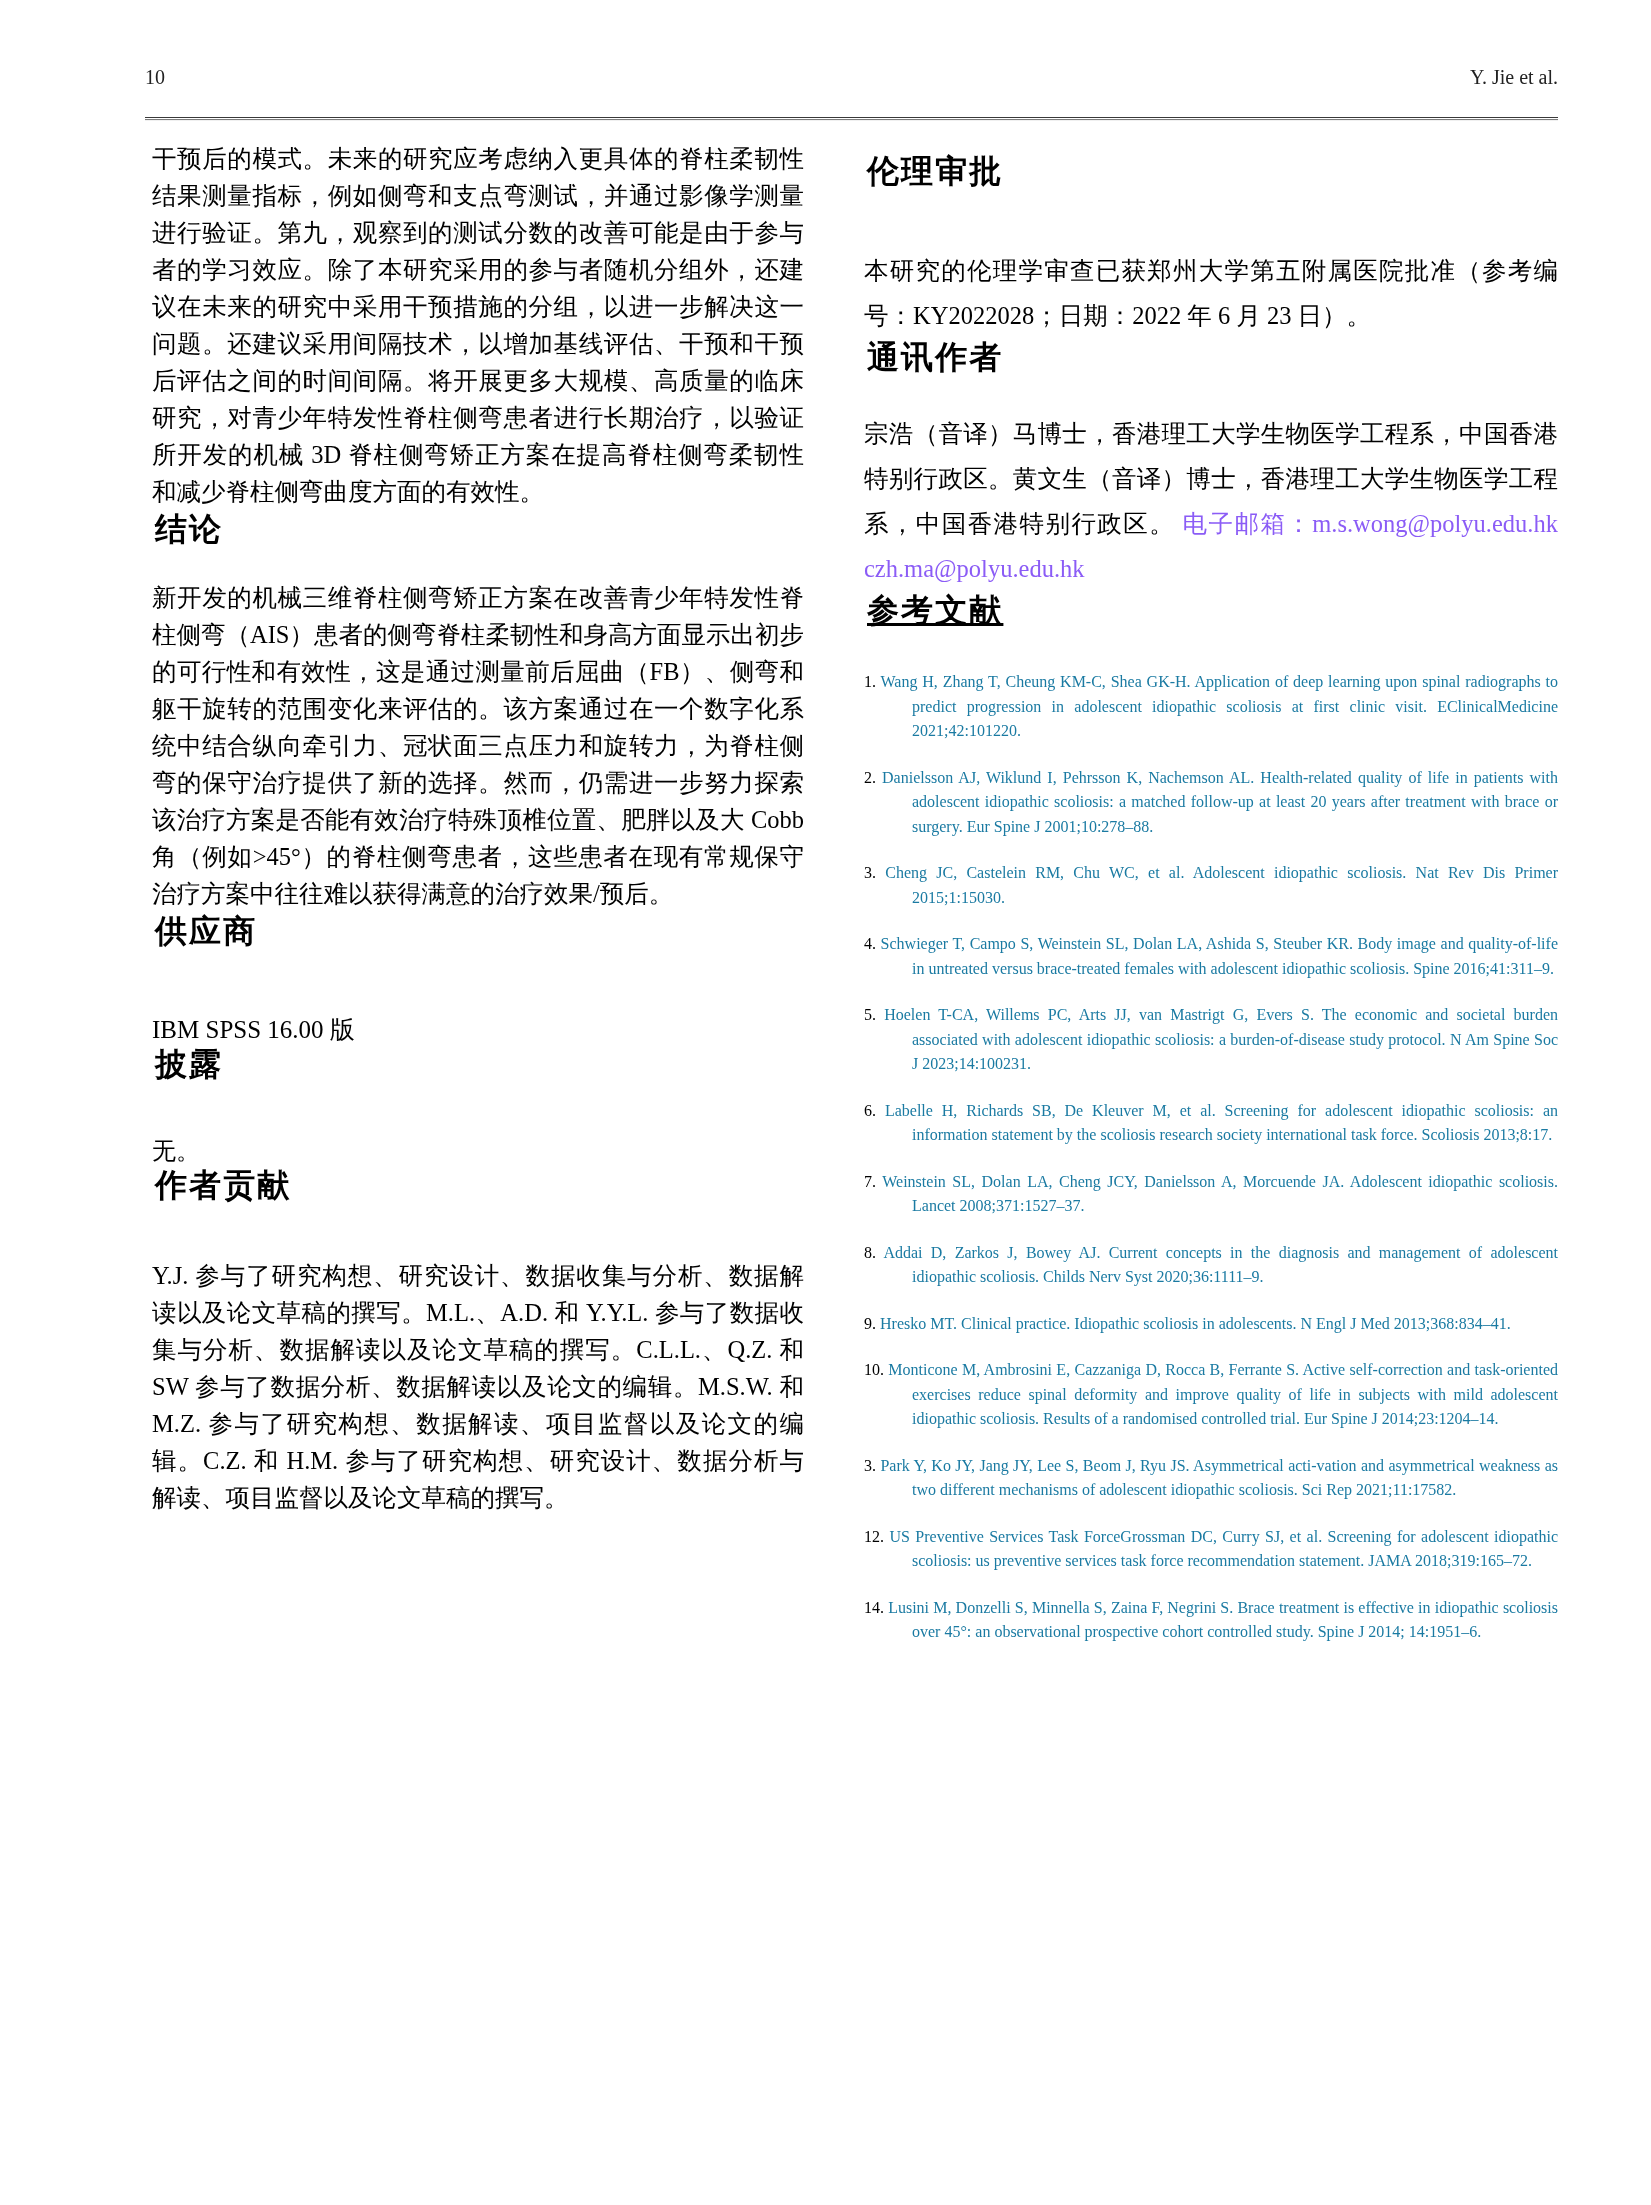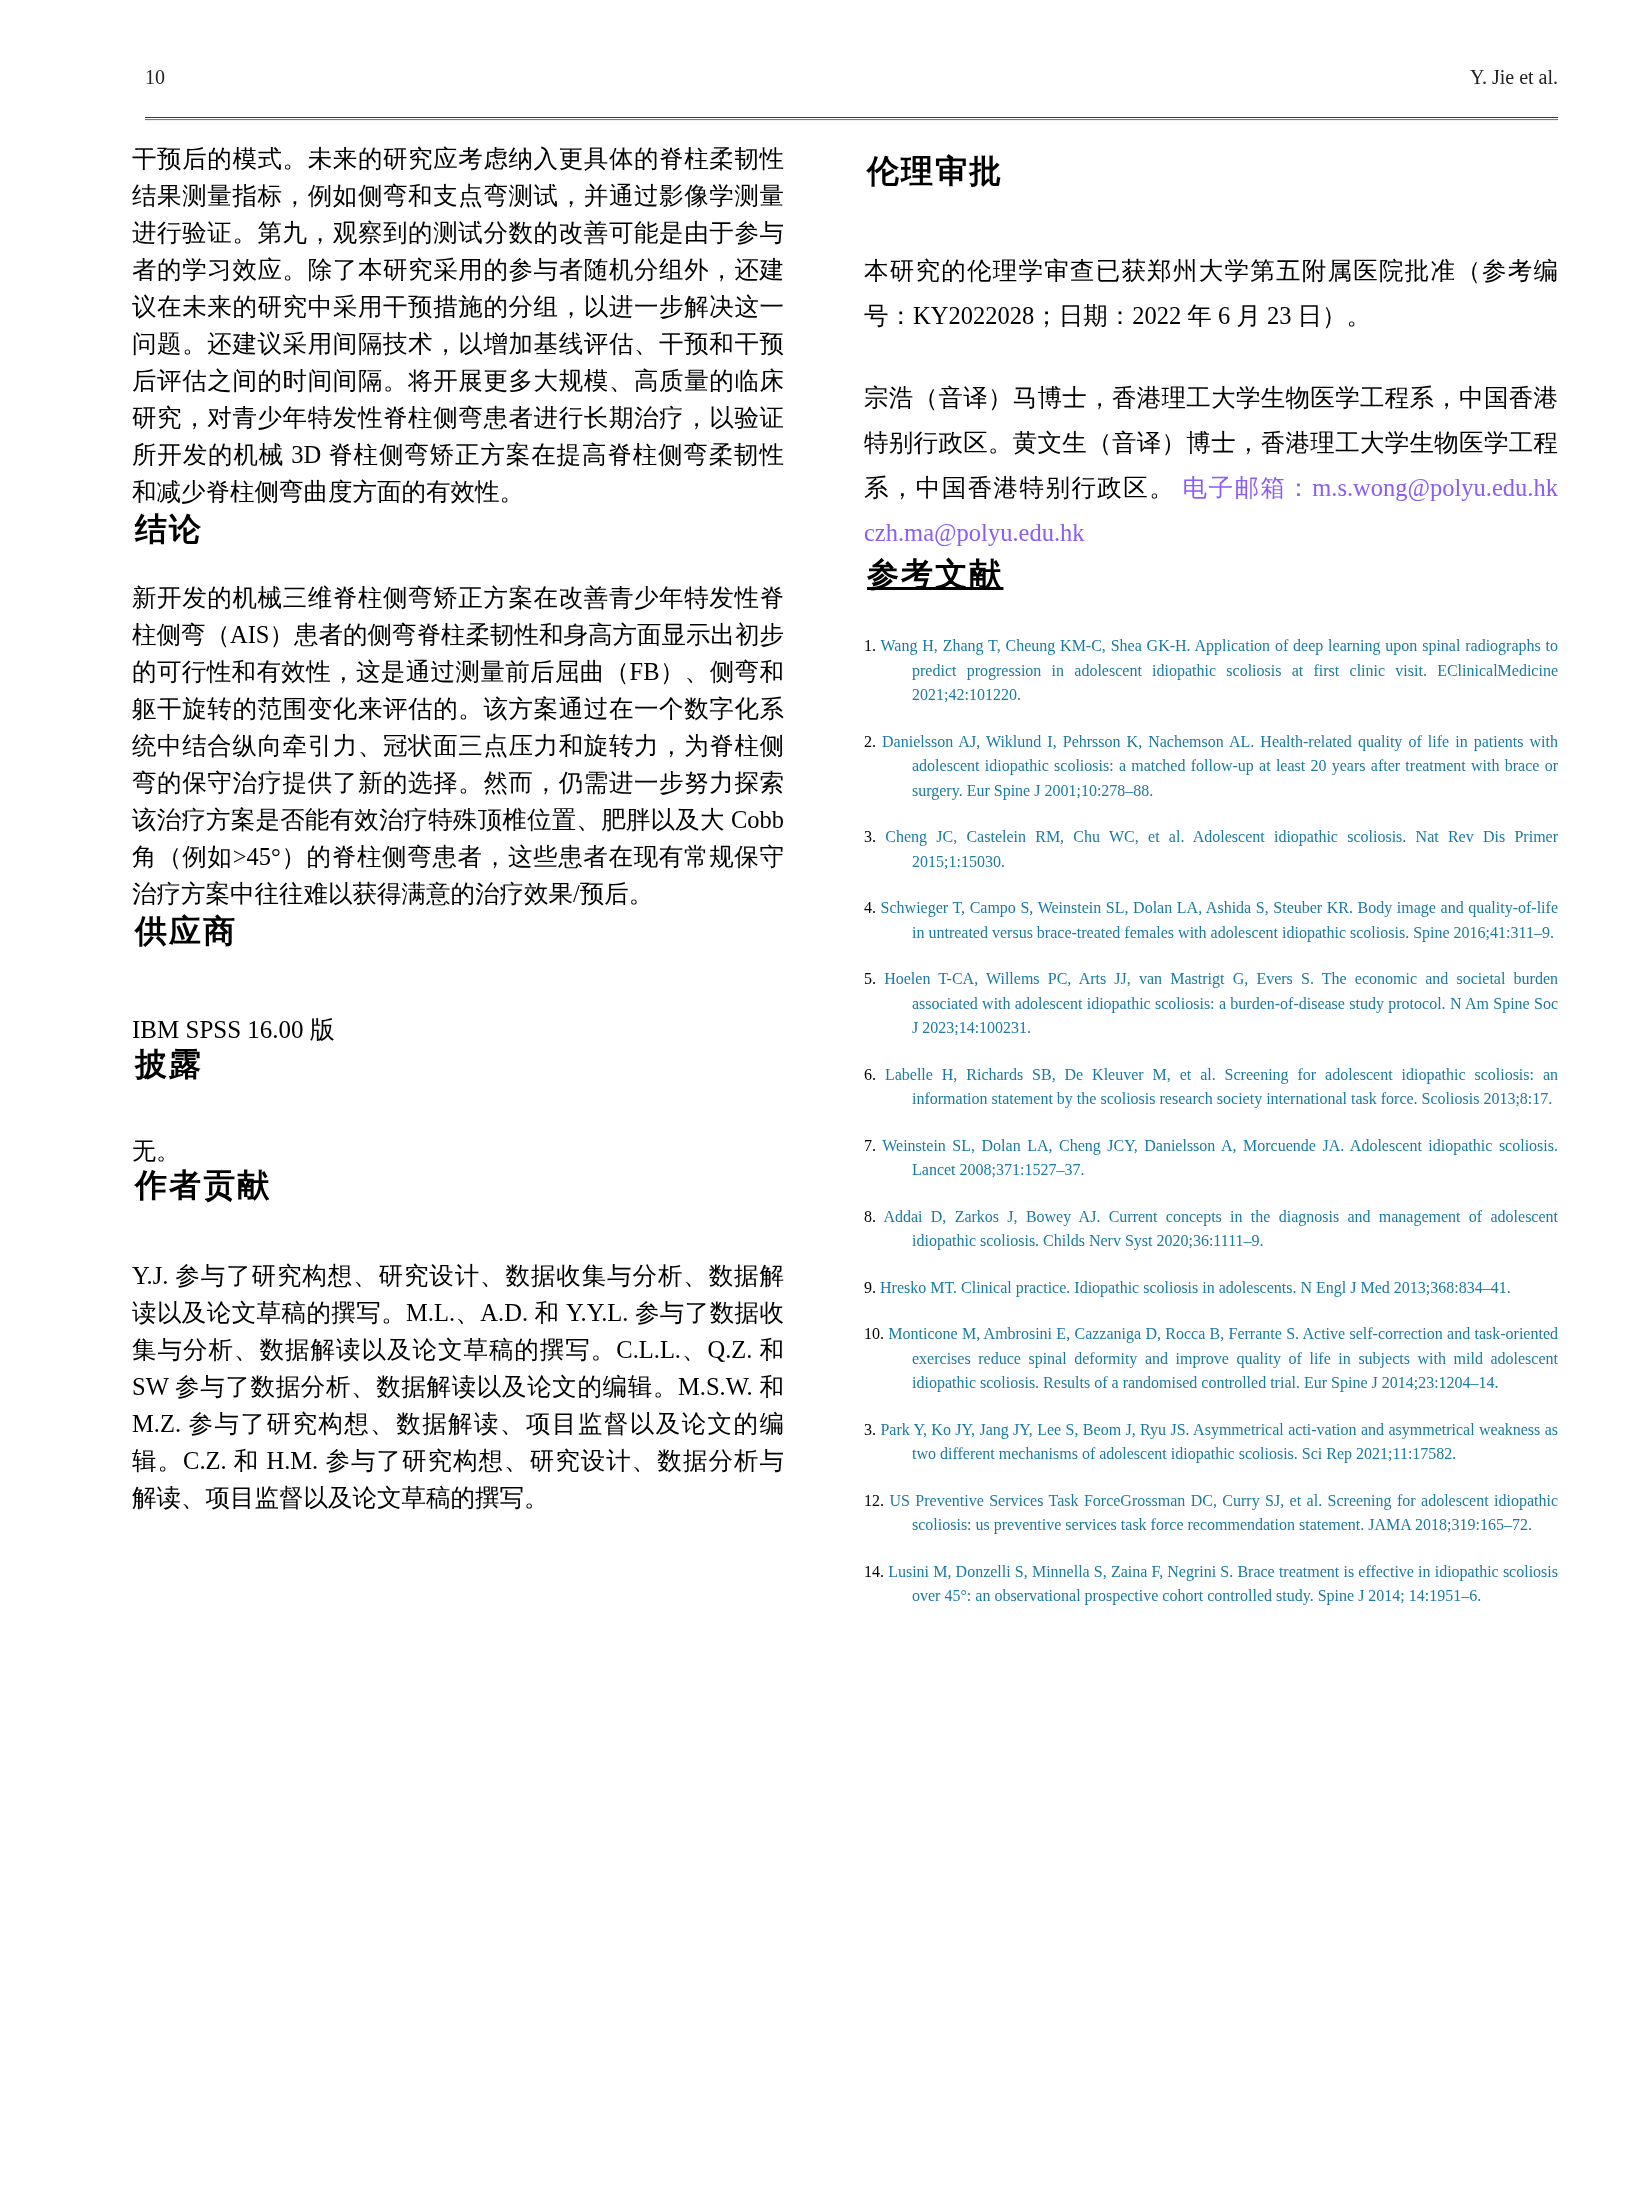--- a/index.html
+++ b/index.html
@@ -35,21 +35,21 @@
     left: 145px;
     top: 117px;
     width: 1413px;
     height: 1px;
     background: #3a3a3a;
     box-shadow: 0 2.1px 0 0 #6f6f6f;
   }
   
   .col-left {
     position: absolute;
-    left: 132px;
+    left: 152px;
     top: 140px;
     width: 652px;
   }
   .col-right {
     position: absolute;
     left: 864px;
     top: 152px;
     width: 694px;
   }
   
@@ -132,20 +132,21 @@
   <h2 class="sec-heading h-contrib">作者贡献</h2>
   <p class="body-para p-contrib">Y.J. 参与了研究构想、研究设计、数据收集与分析、数据解读以及论文草稿的撰写。M.L.、A.D. 和 Y.Y.L. 参与了数据收集与分析、数据解读以及论文草稿的撰写。C.L.L.、Q.Z. 和 SW 参与了数据分析、数据解读以及论文的编辑。M.S.W. 和 M.Z. 参与了研究构想、数据解读、项目监督以及论文的编辑。C.Z. 和 H.M. 参与了研究构想、研究设计、数据分析与解读、项目监督以及论文草稿的撰写。</p>
 
 </div>
 
 <div class="col-right">
 
   <h2 class="sec-heading">伦理审批</h2>
   <p class="rbody-para p-ethics">本研究的伦理学审查已获郑州大学第五附属医院批准（参考编号：KY2022028；日期：2022 年 6 月 23 日）。</p>
 
+  <h2 class="sec-heading h-corresponding">通讯作者</h2>
   <p class="rbody-para p-corresponding">
     <span>宗浩（音译）马博士，香港理工大学生物医学工程系，中国香港特别行政区。黄文生（音译）博士，香港理工大学生物医学工程系，中国香港特别行政区。</span>
     <span class="email-link">电子邮箱：</span><span class="email-link">m.s.wong@polyu.edu.hk czh.ma@polyu.edu.hk</span>
   </p>
 
   <h2 class="sec-heading h-references">参考文献</h2>
 
   <ol class="ref-list">
     <li><span class="ref-number">1.</span><span class="ref-text"> Wang H, Zhang T, Cheung KM-C, Shea GK-H. Application of deep learning upon spinal radiographs to predict progression in adolescent idiopathic scoliosis at first clinic visit. EClinicalMedicine 2021;42:101220.</span></li>
 

